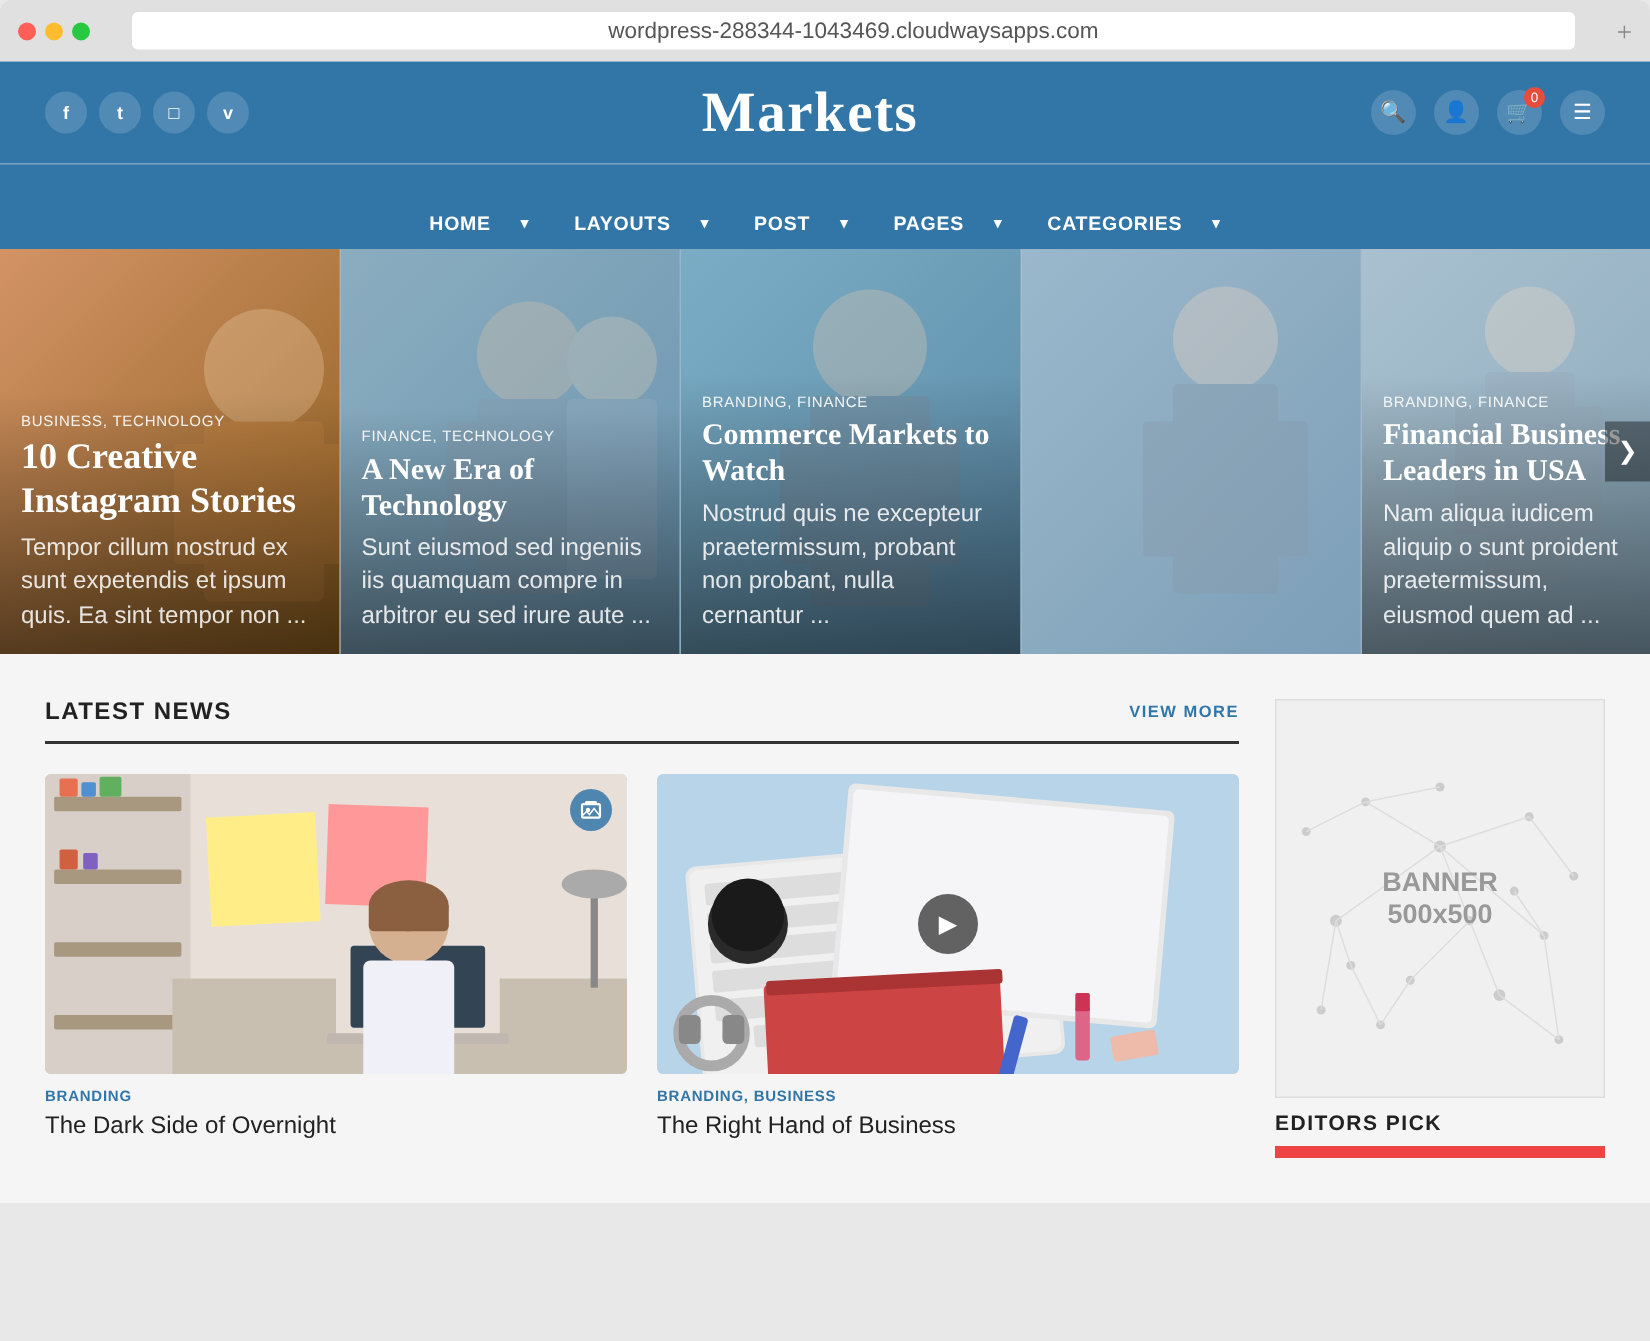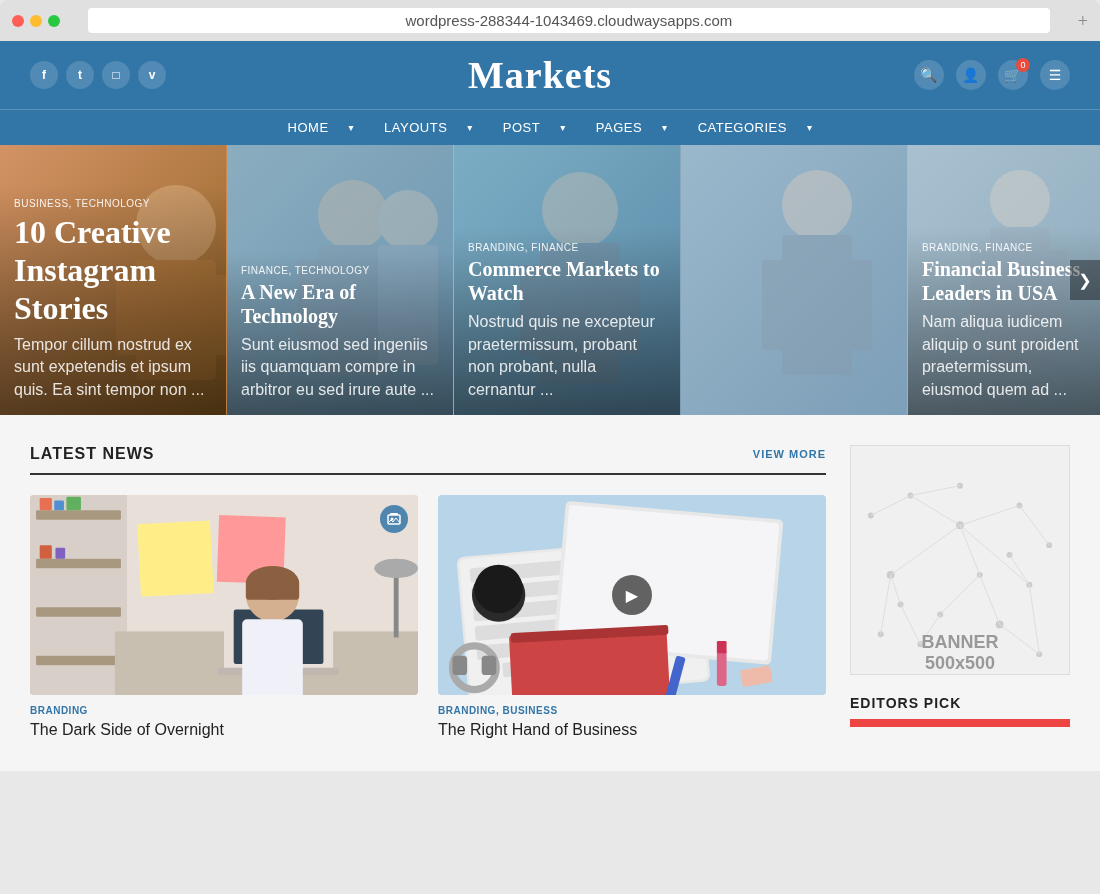--- a/index.html
+++ b/index.html
@@ -22,31 +22,31 @@
     .site-header { background: #3276a8; padding: 12px 30px; display: flex; align-items: center; justify-content: space-between; }
     .social-icons { display: flex; gap: 8px; }
     .social-icon { width: 28px; height: 28px; border-radius: 50%; background: rgba(255,255,255,0.15); display: flex; align-items: center; justify-content: center; color: white; font-size: 12px; font-family: Arial, sans-serif; font-weight: bold; cursor: pointer; }
     .site-logo { color: white; font-size: 38px; font-family: Georgia, serif; font-weight: bold; letter-spacing: 1px; }
     .header-actions { display: flex; gap: 12px; align-items: center; }
     .header-icon { width: 30px; height: 30px; border-radius: 50%; background: rgba(255,255,255,0.15); display: flex; align-items: center; justify-content: center; color: white; font-size: 14px; cursor: pointer; position: relative; }
     .badge { position: absolute; top: -2px; right: -2px; background: #e74c3c; color: white; font-size: 9px; width: 14px; height: 14px; border-radius: 50%; display: flex; align-items: center; justify-content: center; font-family: Arial; }
 
     
     .site-nav { background: #3276a8; border-top: 1px solid rgba(255,255,255,0.2); padding: 10px 30px; display: flex; justify-content: center; gap: 30px; }
-    .nav-item { color: white; font-family: Arial, sans-serif; font-size: 13px; font-weight: normal; letter-spacing: 0.5px; cursor: pointer; display: flex; align-items: center; gap: 20px; }
+    .nav-item { color: white; font-family: Arial, sans-serif; font-size: 13px; font-weight: bold; letter-spacing: 0.5px; cursor: pointer; display: flex; align-items: center; gap: 20px; margin-top: 21px; }
     .nav-arrow { font-size: 10px; }
 
     
     .hero-slider { display: flex; height: 270px; overflow: hidden; position: relative; }
     .slide { flex: 1; position: relative; overflow: hidden; }
     .slide-overlay { position: absolute; bottom: 0; left: 0; right: 0; padding: 14px; background: linear-gradient(transparent, rgba(0,0,0,0.5)); }
     .slide-cats { font-family: Arial, sans-serif; font-size: 10px; color: rgba(255,255,255,0.9); letter-spacing: 0.5px; margin-bottom: 4px; text-transform: uppercase; }
     .slide-title { color: white; font-size: 20px; font-weight: bold; line-height: 1.2; margin-bottom: 6px; }
     .slide-excerpt { color: rgba(255,255,255,0.85); font-family: Arial, sans-serif; font-size: 16px; line-height: 1.4; }
-    .slide-1 .slide-title { font-size: 32px; }
+    .slide-1 .slide-title { font-size: 24px; }
     .slide-5 { flex: 0.8; }
     .slider-next { position: absolute; right: 0; top: 50%; transform: translateY(-50%); background: rgba(0,0,0,0.4); color: white; width: 30px; height: 40px; display: flex; align-items: center; justify-content: center; cursor: pointer; font-size: 16px; z-index: 10; }
 
     
     .main-content { background: #f5f5f5; padding: 30px; }
     .content-layout { display: flex; gap: 24px; }
     .content-left { flex: 1; }
     .content-sidebar { width: 220px; flex-shrink: 0; }
 
     
@@ -57,21 +57,21 @@
     
     .news-grid { display: flex; gap: 20px; }
     .news-card { flex: 1; }
     .news-thumb { width: 100%; height: 200px; border-radius: 4px; overflow: hidden; position: relative; margin-bottom: 10px; }
     .thumb-icon { position: absolute; top: 10px; right: 10px; width: 28px; height: 28px; border-radius: 50%; background: rgba(50,118,168,0.85); display: flex; align-items: center; justify-content: center; color: white; font-size: 12px; }
     .play-icon-circle { position: absolute; top: 50%; left: 50%; transform: translate(-50%, -50%); width: 40px; height: 40px; border-radius: 50%; background: rgba(0,0,0,0.6); display: flex; align-items: center; justify-content: center; color: white; font-size: 16px; }
     .news-cat { font-family: Arial, sans-serif; font-size: 10px; font-weight: bold; color: #3276a8; text-transform: uppercase; letter-spacing: 0.5px; margin-bottom: 4px; }
     .news-title { font-family: Arial, sans-serif; font-size: 16px; font-weight: normal; color: #222; line-height: 1.3; }
 
     
-    .banner-box { background: #f0f0f0; border: 1px solid #ddd; height: 230px; display: flex; align-items: flex-end; justify-content: center; margin-bottom: 20px; position: relative; overflow: hidden; }
+    .banner-box { background: #f0f0f0; border: 1px solid #ddd; height: 266px; display: flex; align-items: center; justify-content: center; margin-bottom: 8px; position: relative; overflow: hidden; }
     .banner-text { font-family: Arial, sans-serif; font-size: 18px; font-weight: bold; color: #999; text-align: center; z-index: 2; position: relative; }
     .editors-pick-title { font-family: Arial, sans-serif; font-size: 14px; font-weight: 900; letter-spacing: 1px; color: #222; text-transform: uppercase; border-bottom: 8px solid #ef4444; padding-bottom: 8px; }
 
     
     .slide-1 { background: linear-gradient(135deg, #d4956a 0%, #b87340 100%); }
     .slide-2 { background: linear-gradient(135deg, #8aacbe 0%, #6d96ae 100%); }
     .slide-3 { background: linear-gradient(135deg, #7a9fb5 0%, #5e8aa0 100%); }
     .slide-4 { background: linear-gradient(135deg, #9ab5c8 0%, #7d9fb5 100%); }
 
     

